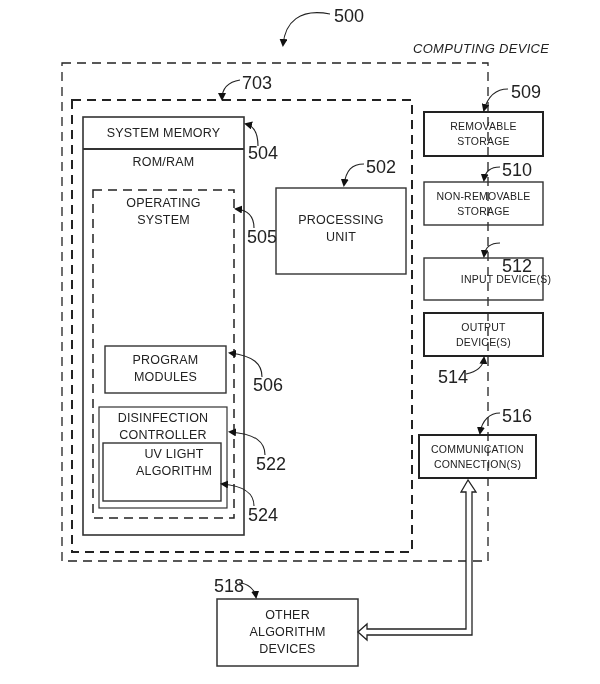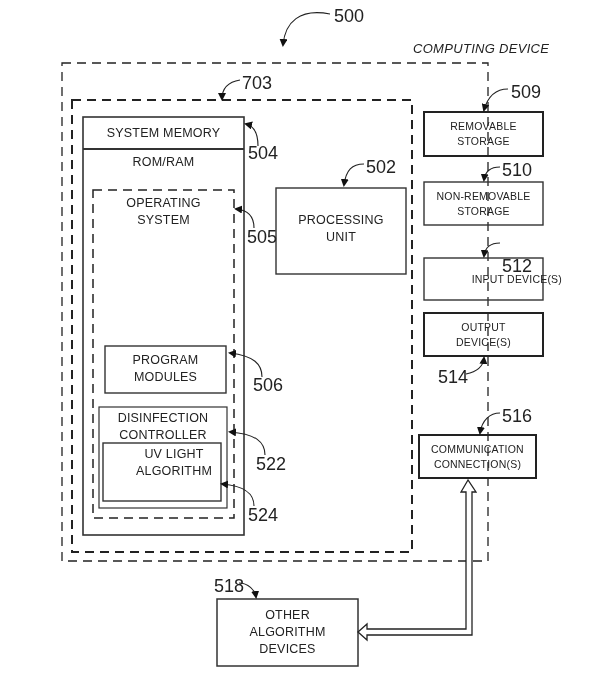--- a/index.html
+++ b/index.html
@@ -113,21 +113,21 @@
 <div class="box-text small" style="left:424px;top:119px;width:119px;">
   <div>REMOVABLE</div>
   <div>STORAGE</div>
 </div>
 
 <div class="box-text small" style="left:424px;top:189px;width:119px;">
   <div>NON-REMOVABLE</div>
   <div>STORAGE</div>
 </div>
 
-<div class="box-text small" style="left:424px;top:272px;width:138px;text-align:right;">INPUT DEVICE(S)</div>
+<div class="box-text small" style="left:437px;top:272px;width:138px;">INPUT DEVICE(S)</div>
 
 <div class="box-text small" style="left:424px;top:320px;width:119px;">
   <div>OUTPUT</div>
   <div>DEVICE(S)</div>
 </div>
 
 <div class="box-text small" style="left:419px;top:442px;width:117px;">
   <div>COMMUNICATION</div>
   <div>CONNECTION(S)</div>
 </div>

